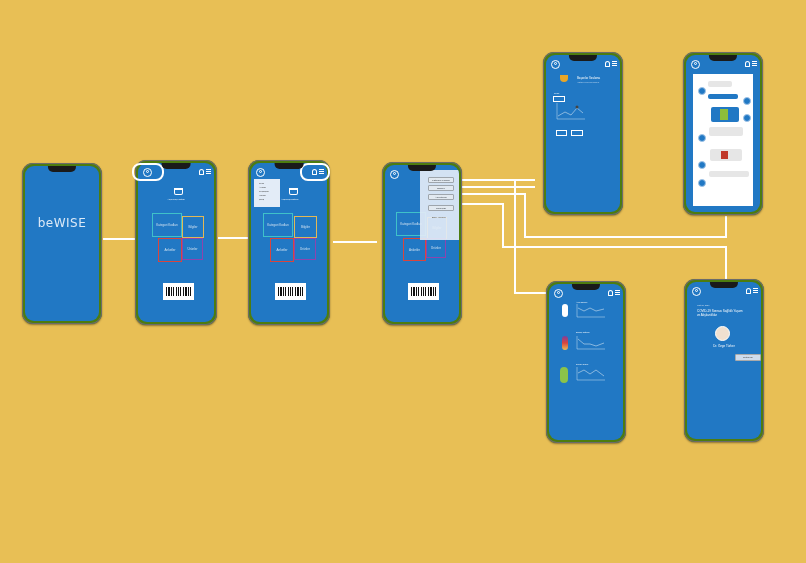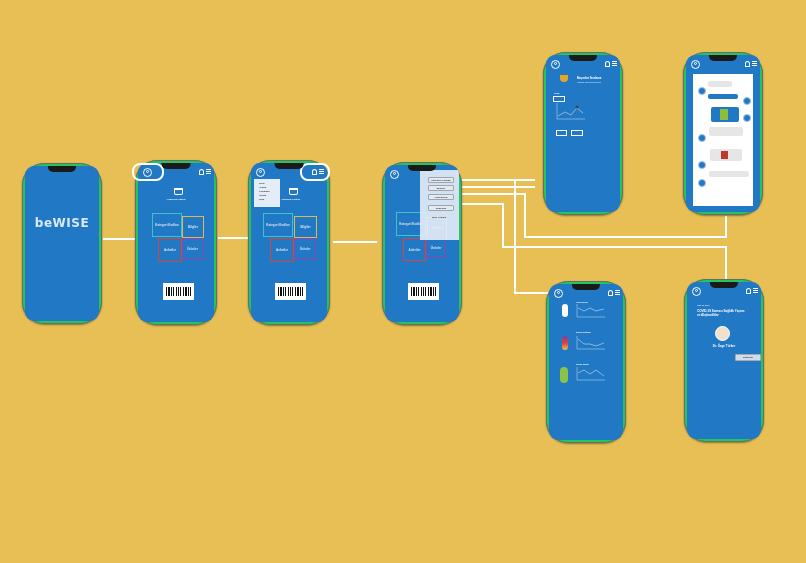--- a/index.html
+++ b/index.html
@@ -1,17 +1,17 @@
 <!DOCTYPE html>
 <html><head>
 <meta charset="utf-8">
 <style>
   html,body{margin:0;padding:0;}
   body{width:806px;height:563px;background:#E8BF55;position:relative;overflow:hidden;font-family:"Liberation Sans",sans-serif;}
-  .phone{position:absolute;background:#22c55e;border-radius:22px;box-shadow:0 0 0 1px #6b6b6b inset, 0 1px 2px rgba(0,0,0,.4);font-weight:bold;}
+  .phone{position:absolute;background:#4d7c0f;border-radius:11px;box-shadow:0 0 0 1px #6b6b6b inset, 0 1px 2px rgba(0,0,0,.4);}
   .phone .screen{position:absolute;left:3px;top:3px;right:3px;bottom:3px;background:#2178C4;border-radius:9px;overflow:hidden;}
   .notch{position:absolute;top:0;left:50%;transform:translateX(-50%);width:38%;height:6px;background:#1a1a1a;border-radius:0 0 5px 5px;z-index:3;}
   .profile{position:absolute;top:5px;left:5px;width:9px;height:9px;border-radius:50%;border:1px solid #fff;box-sizing:border-box;}
   .profile::after{content:"";position:absolute;left:2px;top:1px;width:3px;height:3px;border:1px solid #fff;border-radius:50%;box-sizing:border-box;}
   .bell{position:absolute;top:6px;width:5px;height:6px;border:1px solid #fff;border-radius:3px 3px 1px 1px;box-sizing:border-box;}
   .menu{position:absolute;top:6px;width:5px;height:5px;border-top:1px solid #fff;border-bottom:1px solid #fff;box-sizing:border-box;}
   .menu::after{content:"";position:absolute;left:0;right:0;top:1px;height:1px;background:#fff;}
   .line{position:absolute;background:#fff;}
   .tile{position:absolute;box-sizing:border-box;border:1.5px solid;font-size:3px;color:#cfe0f0;display:flex;align-items:center;justify-content:center;text-align:center;}
   .barcode{position:absolute;background:#fff;display:flex;align-items:center;justify-content:center;}

